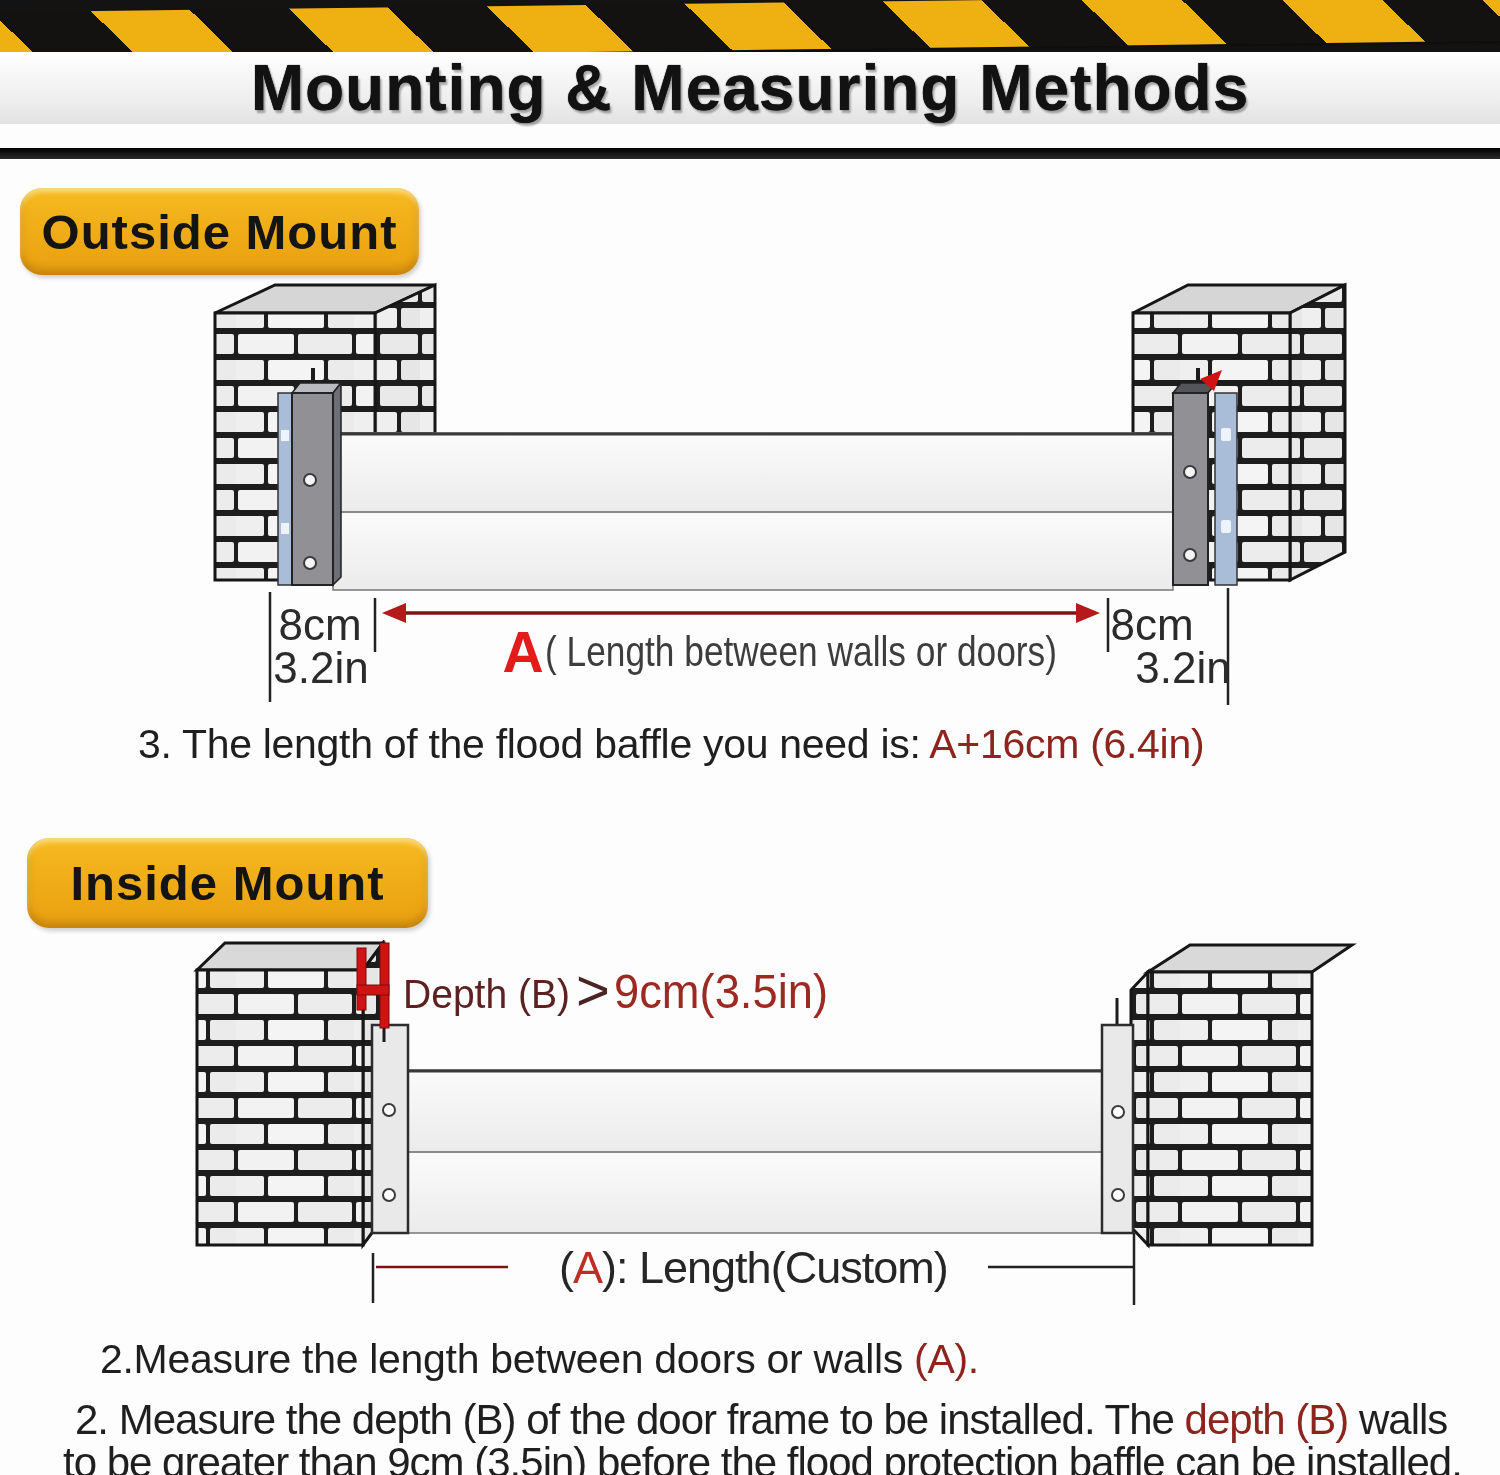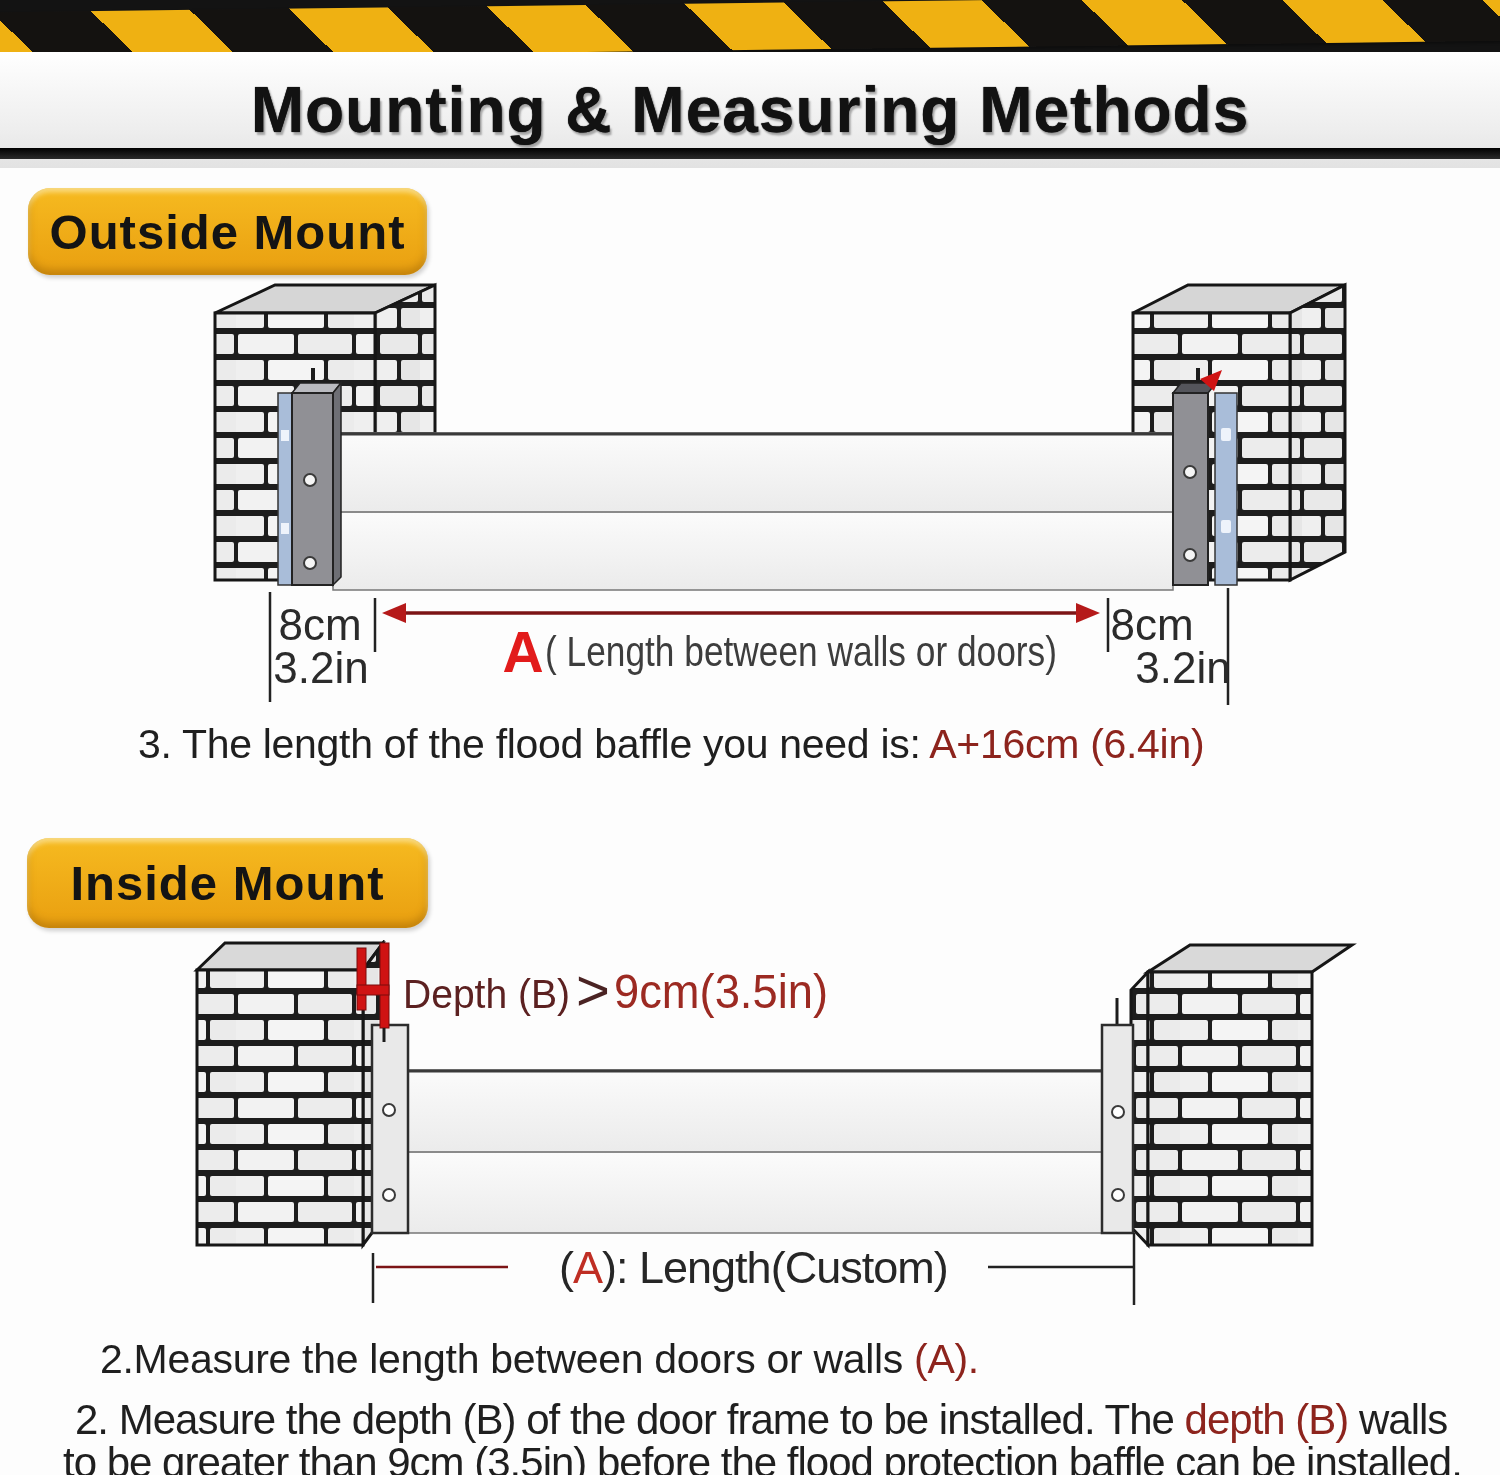--- a/index.html
+++ b/index.html
@@ -6,37 +6,37 @@
   #page{position:relative;width:1500px;height:1475px;background:#fdfdfd;overflow:hidden;
         font-family:"Liberation Sans", sans-serif;}
 
   
   .tape{position:absolute;left:0;top:0;width:1500px;height:52px;background:#131313;overflow:hidden;}
   .tape .stripes{position:absolute;left:-60px;right:-60px;top:3px;height:47px;
       transform:rotate(-0.7deg);
       background:repeating-linear-gradient(45deg,
         var(--hazard-yellow,#efb112) 0 70px, #141210 70px 140px);
       box-shadow:0 2px 3px rgba(0,0,0,.35);}
-  .title-band{position:absolute;left:0;top:52px;width:1500px;height:116px;
+  .title-band{position:absolute;left:0;top:52px;width:1500px;height:72px;
       background:linear-gradient(#ffffff,#ededed 70%,#e2e2e2);
       display:flex;align-items:center;justify-content:center;}
   .title-band h1{margin:0;font-size:64px;font-weight:700;letter-spacing:1px;
       color:var(--title-ink,#121212);
       text-shadow:2px 3px 2px rgba(0,0,0,.30), 0 0 1px #000;}
   .black-bar{position:absolute;left:0;top:148px;width:1500px;height:11px;
       background:linear-gradient(#000,#2a2a2a);}
 
   
   .badge{position:absolute;border-radius:22px;
       background:linear-gradient(var(--badge-gold-top,#f6ba20),var(--badge-gold-bottom,#e99f10));
       box-shadow:inset 0 -5px 8px rgba(130,80,0,.38), inset 0 4px 5px rgba(255,236,170,.75),
                  2px 3px 4px rgba(0,0,0,.18);
       display:flex;align-items:center;justify-content:center;
       font-size:49px;font-weight:700;color:#141414;letter-spacing:1px;}
-  #badge-outside{left:28px;top:188px;width:399px;height:87px;}
+  #badge-outside{left:20px;top:188px;width:399px;height:87px;}
   #badge-inside{left:27px;top:838px;width:401px;height:90px;}
 
   
   .diagram{position:absolute;left:0;width:1500px;}
   #svg-outside{top:280px;height:430px;}
   #svg-inside{top:940px;height:375px;}
 
   
   .instr{position:absolute;color:#1f1f1f;font-size:41px;letter-spacing:-0.3px;white-space:nowrap;}
   .instr .hl{color:var(--maroon,#8d241d);}

